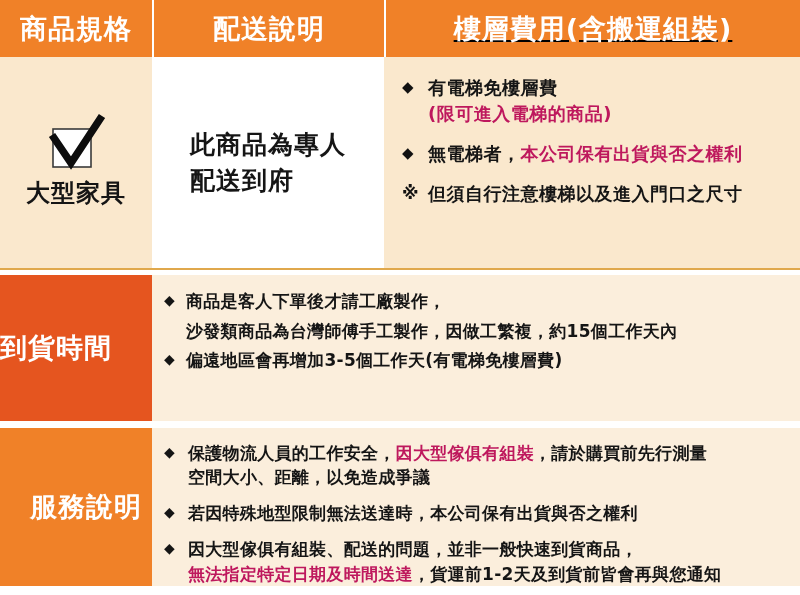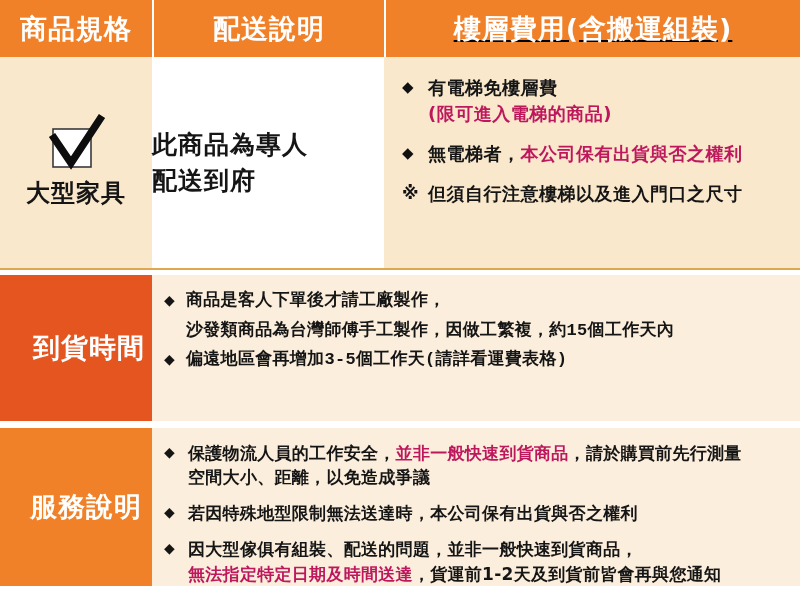--- a/index.html
+++ b/index.html
@@ -47,21 +47,21 @@
   .chk {
     position:relative; width:62px; height:62px; margin-top:-4px; margin-bottom:2px;
   }
   .cell-a-label {
     font-size:24px; font-weight:bold; color:#151515; letter-spacing:1px;
     white-space:nowrap;
   }
   .cell-b {
     position:absolute; left:152px; top:0; width:232px; height:212px;
     background:#ffffff;
-    display:flex; align-items:center; 
+    display:flex; align-items:center; justify-content:center;
   }
   .cell-b-txt {
     font-size:25px; font-weight:bold; color:#151515;
     line-height:1.45; text-align:left; letter-spacing:1px;
   }
   .cell-c {
     position:absolute; left:384px; top:0; width:416px; height:212px;
     background:#FAE8CD;
     padding:18px 14px 0 18px;
   }
@@ -97,40 +97,40 @@
     background:#E0A84C;
   }
 
   
   .row2 {
     position:absolute; left:0; top:275px; width:800px; height:146px;
   }
   .lab2 {
     position:absolute; left:0; top:0; width:178px; height:146px;
     background:#E5551F;
-    display:flex; align-items:center; justify-content:center;
+    display:flex; align-items:center; justify-content:flex-start;
   }
   .lab-txt {
     color:#ffffff; font-size:27px; font-weight:bold; letter-spacing:1px;
     white-space:nowrap;
   }
   .body2 {
     position:absolute; left:152px; top:0; width:648px; height:146px;
     background:#FBEEDC;
     padding:14px 8px 0 12px;
   }
   .b2-line {
     font-size:17px; font-weight:bold; color:#151515;
     line-height:1.45; letter-spacing:0.3px;
     display:flex; align-items:flex-start;
     margin-bottom:5px;
   }
   .b2-line .mk { flex:0 0 auto; width:22px; font-size:14px; line-height:1.6; }
   .b2-line .ind { flex:0 0 auto; width:22px; }
-  .b2-line .bd { flex:1 1 auto;font-family:Liberation Mono, monospace; }
+  .b2-line .bd { flex:1 1 auto; }
 
   
   .row3 {
     position:absolute; left:0; top:428px; width:800px; height:158px;
   }
   .lab3 {
     position:absolute; left:0; top:0; width:152px; height:158px;
     background:#F08128;
     display:flex; align-items:center; justify-content:center;padding-left:20px;
   }
@@ -221,36 +221,36 @@
       <div class="b2-line">
         <span class="mk">◆</span>
         <span class="bd">商品是客人下單後才請工廠製作，</span>
       </div>
       <div class="b2-line">
         <span class="ind"></span>
         <span class="bd">沙發類商品為台灣師傅手工製作，因做工繁複，約15個工作天內</span>
       </div>
       <div class="b2-line">
         <span class="mk">◆</span>
-        <span class="bd">偏遠地區會再增加3-5個工作天(請詳看運費表格)</span>
+        <span class="bd">偏遠地區會再增加3-5個工作天(有電梯免樓層費)</span>
       </div>
 
     </div>
   </div>
 
   <div class="row3">
     <div class="lab3">
       <span class="lab-txt">服務說明</span>
     </div>
     <div class="body3">
 
       <div class="b3-item">
         <div class="b3-row">
           <span class="mk">◆</span>
-          <span class="bd"><span>保護物流人員的工作安全，</span><span class="red">並非一般快速到貨商品</span><span>，請於購買前先行測量</span></span>
+          <span class="bd"><span>保護物流人員的工作安全，</span><span class="red">因大型傢俱有組裝</span><span>，請於購買前先行測量</span></span>
         </div>
         <div class="b3-row">
           <span class="ind"></span>
           <span class="bd">空間大小、距離，以免造成爭議</span>
         </div>
       </div>
 
       <div class="b3-item">
         <div class="b3-row">
           <span class="mk">◆</span>

